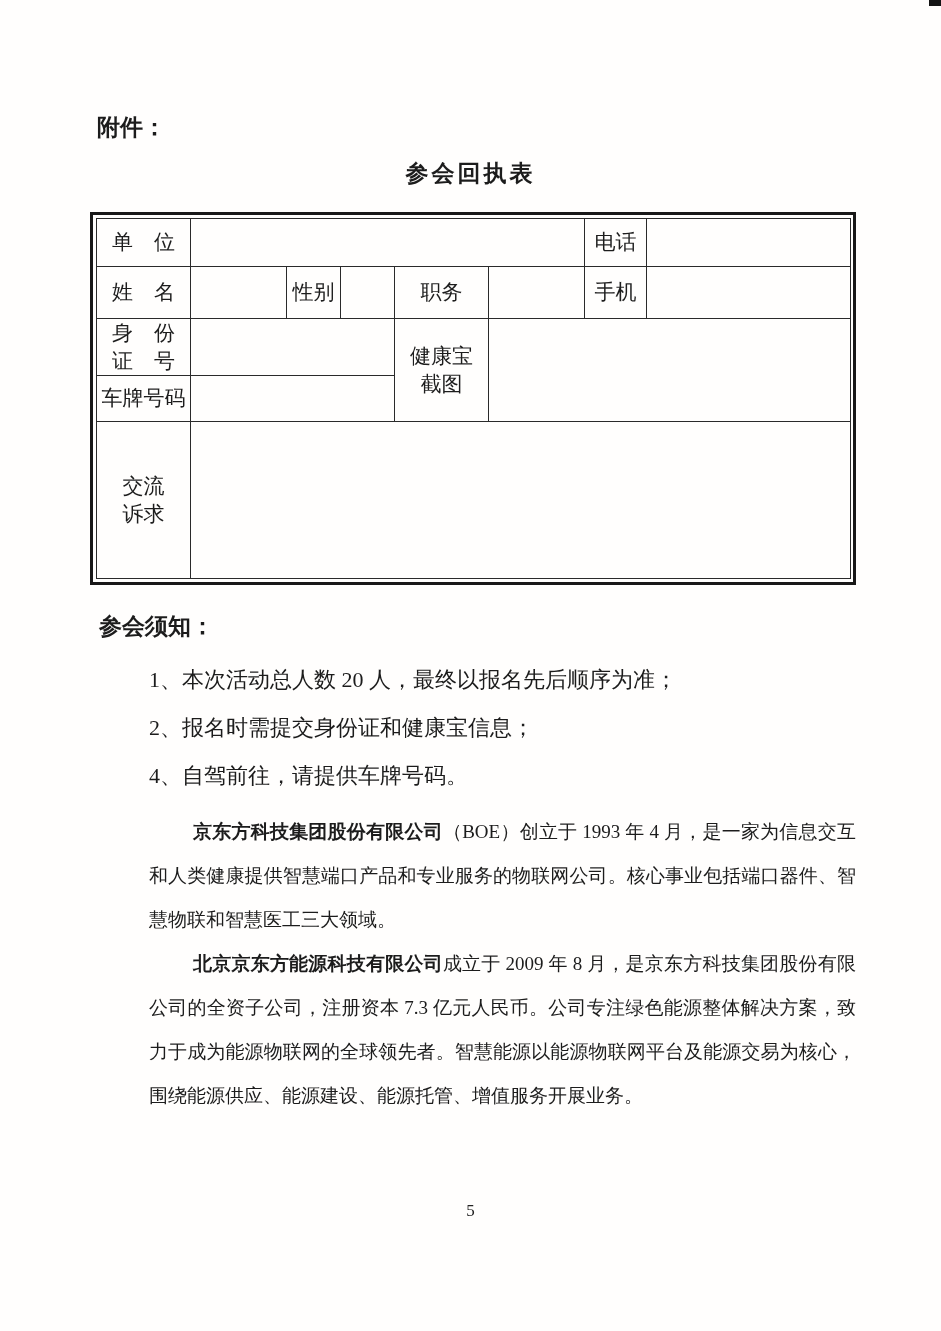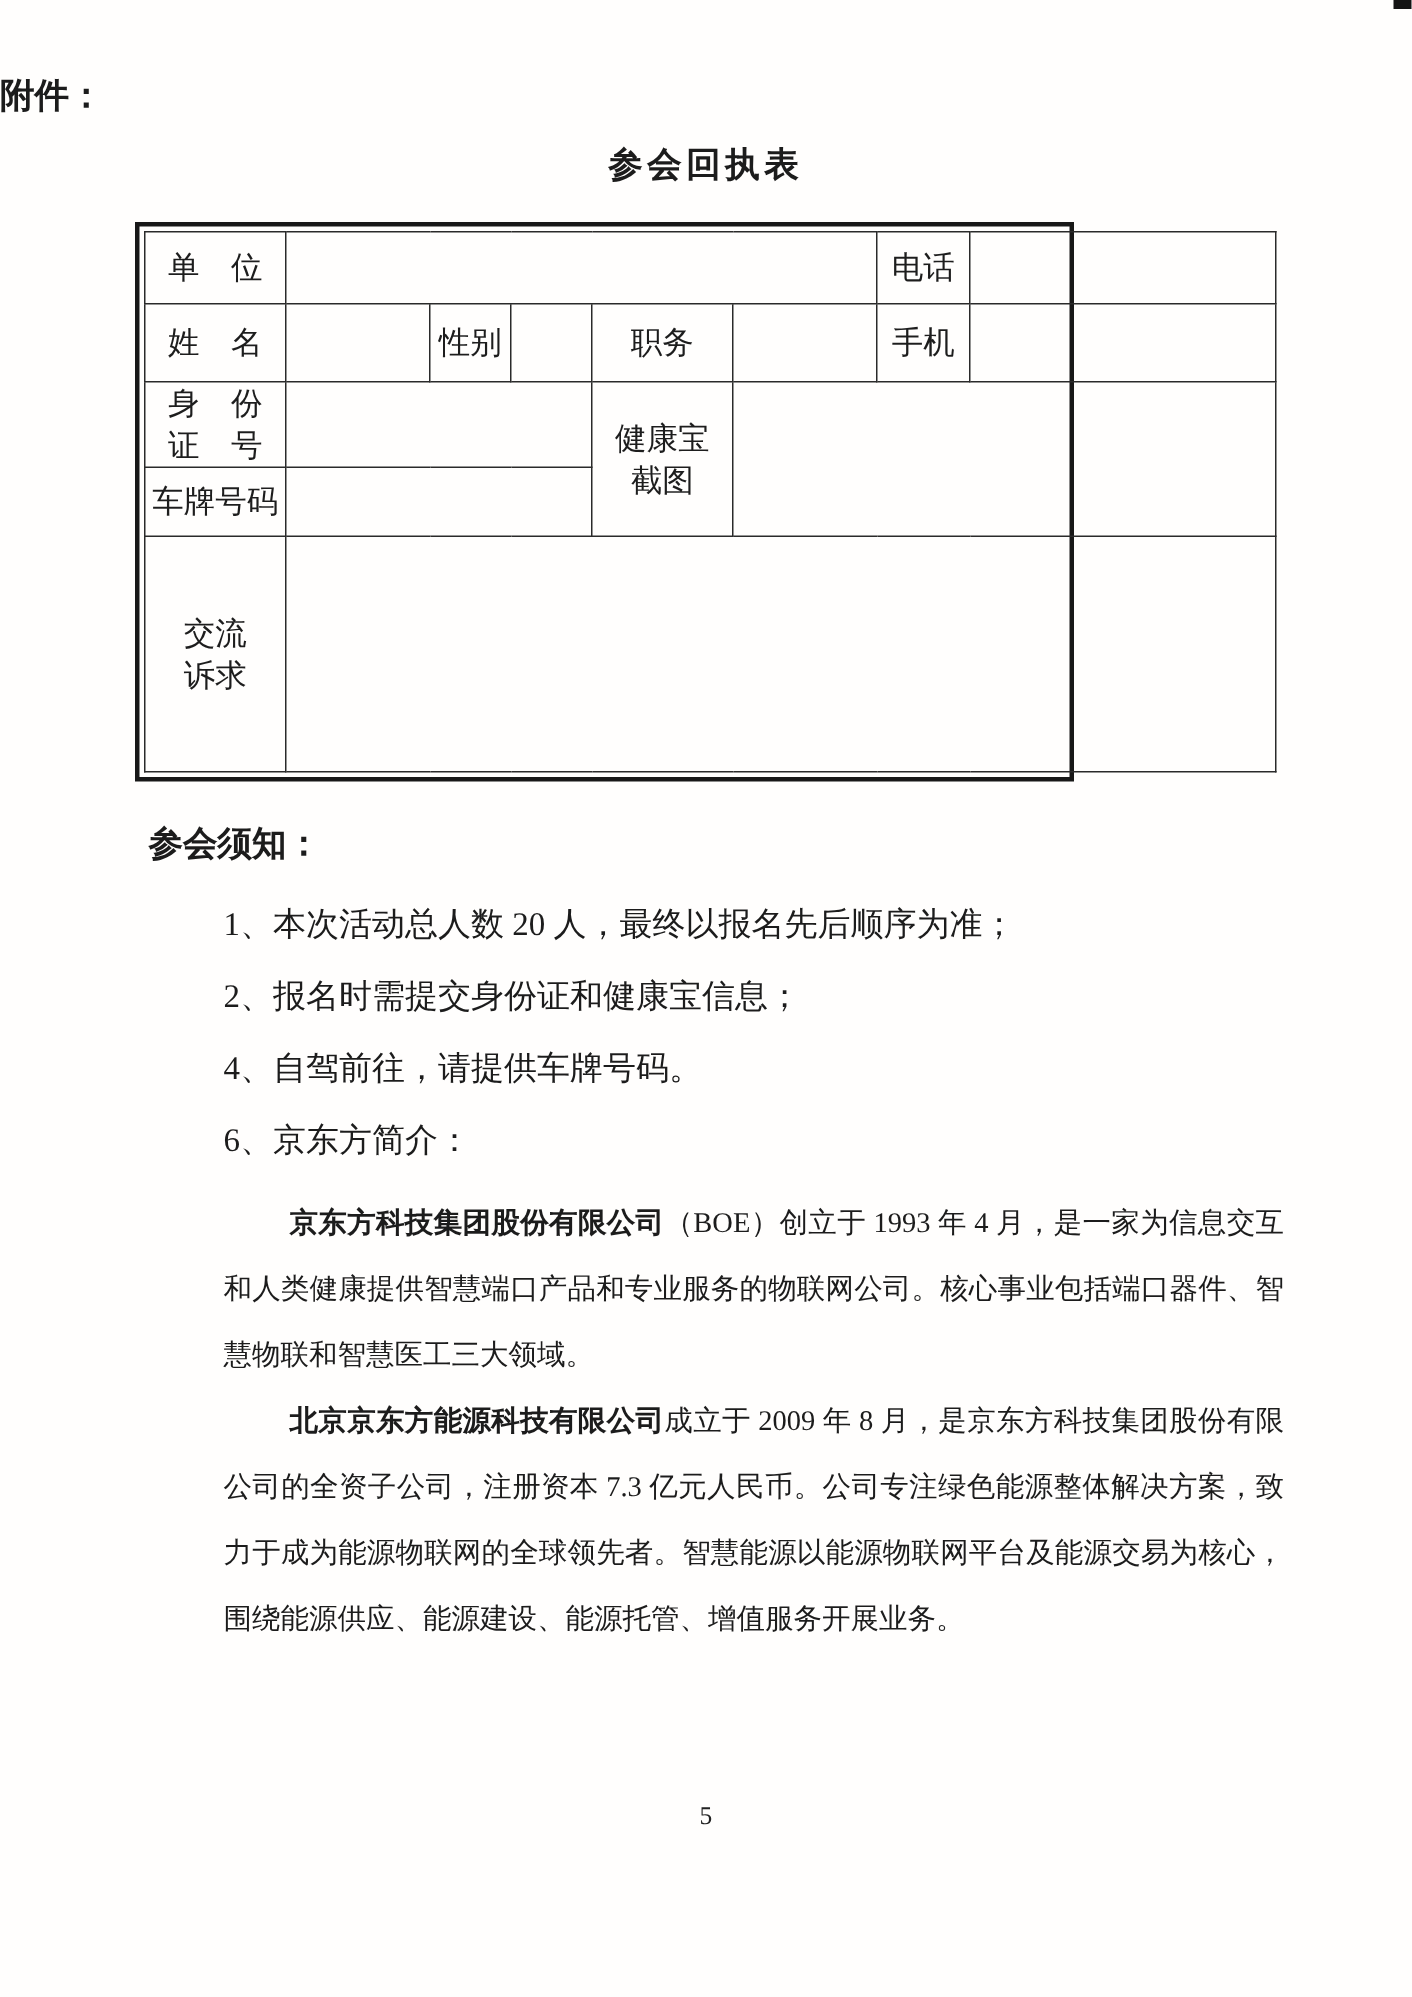--- a/index.html
+++ b/index.html
@@ -4,30 +4,30 @@
 <style>
   html,body{margin:0;padding:0;}
   body{
     width:941px;height:1331px;background:#ffffff;
     font-family:"Liberation Serif", serif;color:#1c1c1c;
     position:relative;overflow:hidden;
   }
   .page{position:relative;width:941px;height:1331px;background:#fffefd;}
   .corner-mark{position:absolute;top:0;right:0;width:12px;height:6px;background:#141414;}
   .attachment{
-    padding-top:48px;
+    padding-top:112px;margin-left:97px;
     font-family:"Liberation Sans", sans-serif;font-weight:700;font-size:23px;
   }
   .doc-title{
     text-align:center;margin-top:15px;
     font-family:"Liberation Sans", sans-serif;font-weight:700;font-size:23px;
     letter-spacing:3px;
   }
   .table-wrap{
-    margin:23px 0 0 90px;width:626px;box-sizing:border-box;
+    margin:23px 0 0 90px;width:766px;box-sizing:border-box;
     border:3px solid #181818;padding:3px;background:#fffefd;
   }
   table.reply{border-collapse:collapse;width:100%;table-layout:fixed;}
   table.reply td{
     border:1.6px solid #2a2a2a;text-align:center;vertical-align:middle;
     font-size:21px;padding:0;line-height:27px;color:#1d1d1d;
   }
   .lbl2 div{line-height:28px;}
   .notes-heading{
     margin:26px 0 0 99px;
@@ -114,21 +114,20 @@
     </tbody>
       </table>
   </div>
 
   <div class="notes-heading">参会须知：</div>
 
   <div class="notes-list">
     <div class="notes-item">1、本次活动总人数 20 人，最终以报名先后顺序为准；</div>
     <div class="notes-item">2、报名时需提交身份证和健康宝信息；</div>
     <div class="notes-item">4、自驾前往，请提供车牌号码。</div>
-    <div class="notes-item">6、京东方简介：</div>
   </div>
 
   <div class="intro">
     <p><span class="company">京东方科技集团股份有限公司</span><span>（BOE）创立于 1993 年 4 月，是一家为信息交互和人类健康提供智慧端口产品和专业服务的物联网公司。核心事业包括端口器件、智慧物联和智慧医工三大领域。</span></p>
     <p><span class="company">北京京东方能源科技有限公司</span><span>成立于 2009 年 8 月，是京东方科技集团股份有限公司的全资子公司，注册资本 7.3 亿元人民币。公司专注绿色能源整体解决方案，致力于成为能源物联网的全球领先者。智慧能源以能源物联网平台及能源交易为核心，围绕能源供应、能源建设、能源托管、增值服务开展业务。</span></p>
   </div>
 
   <div class="page-number">5</div>
 
 </div>

